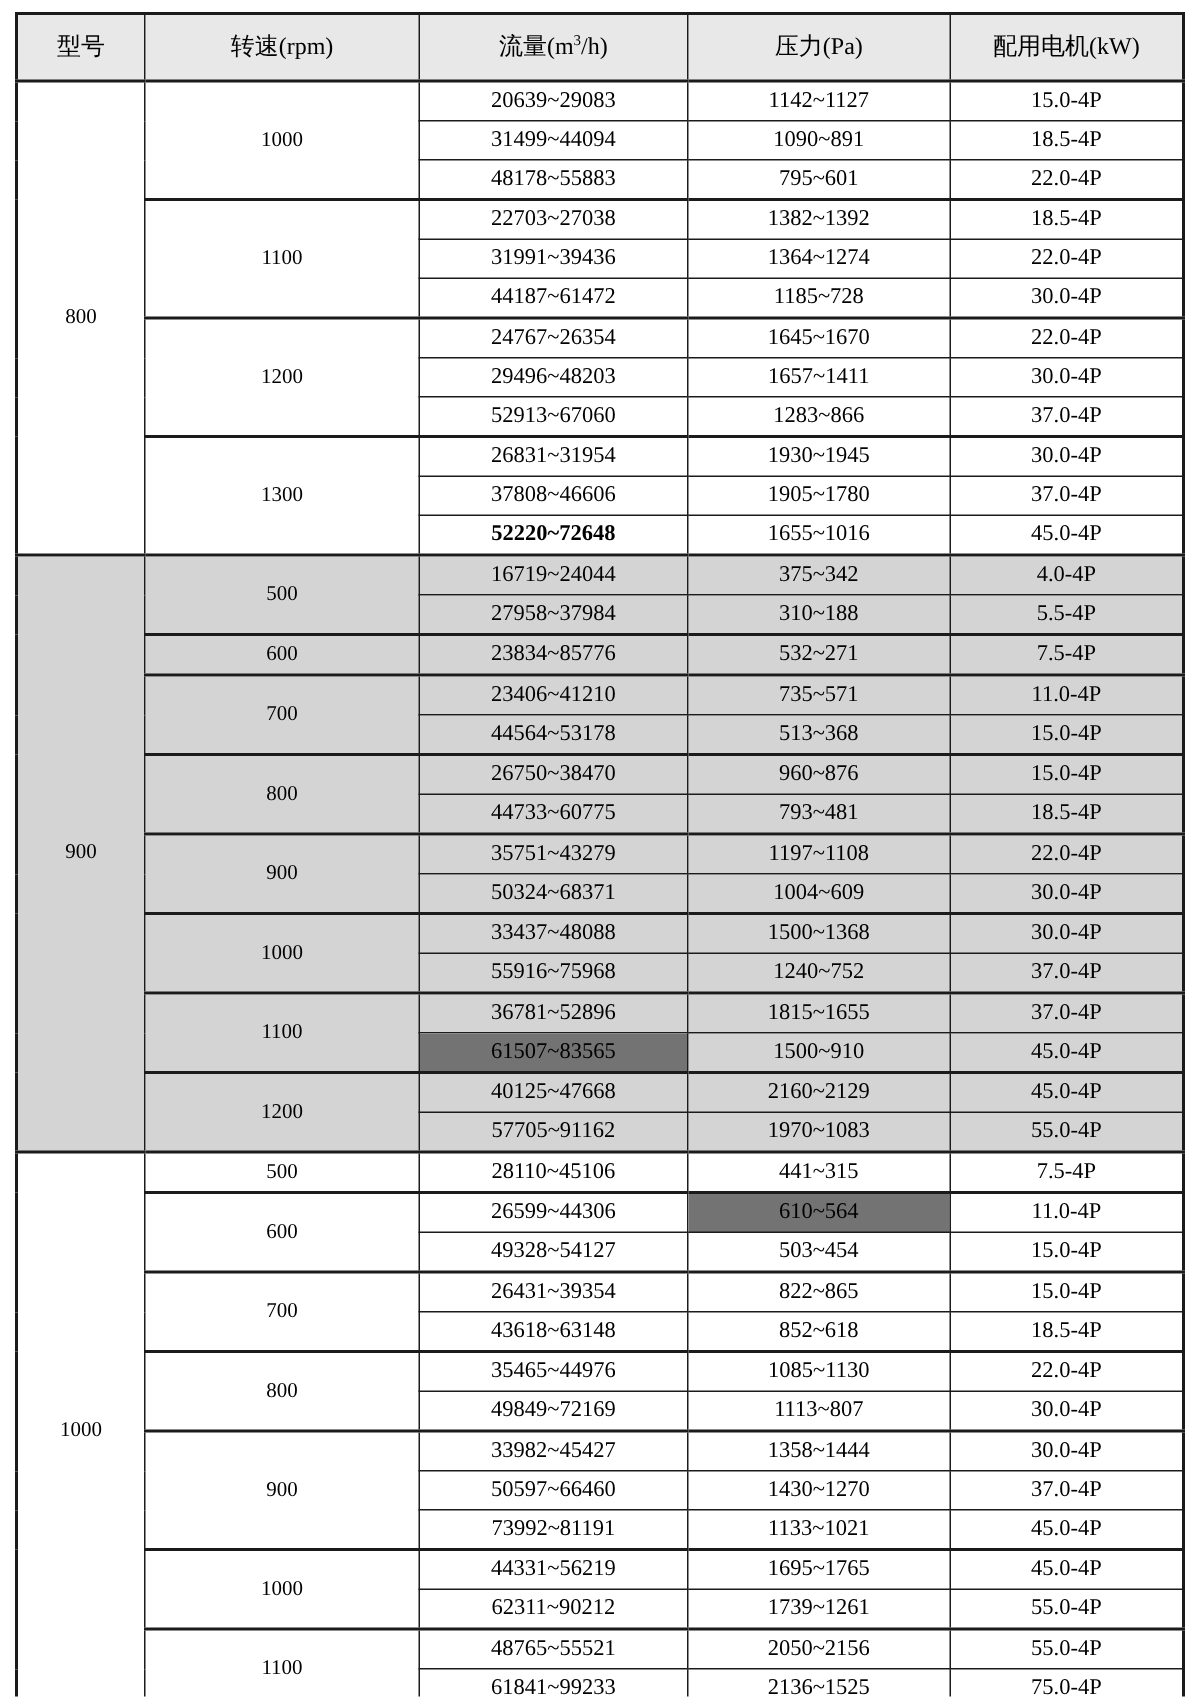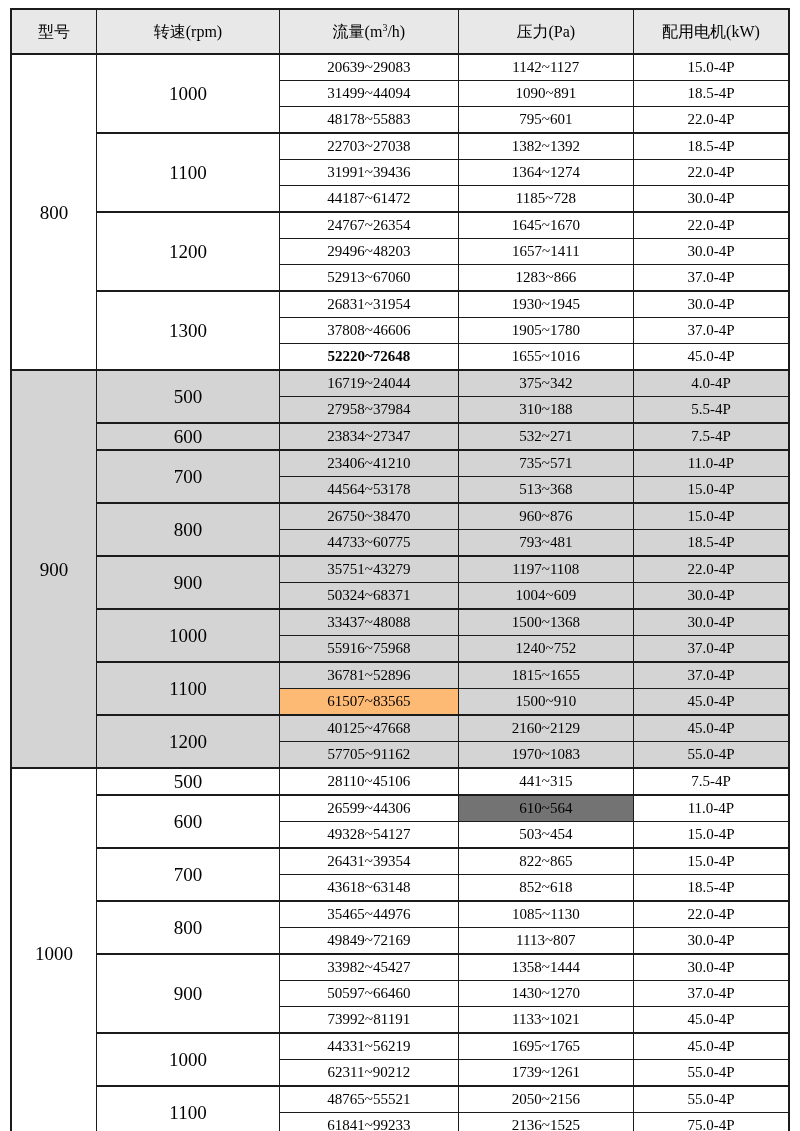--- a/index.html
+++ b/index.html
@@ -46,21 +46,21 @@
   }
   thead th sup {
     font-size: 10px;
     line-height: 0;
   }
   tbody td {
     height: 25px;
   }
   tbody td.model-cell,
   tbody td.speed-cell {
-    font-size: 19px;
+    font-size: 14px;
   }
   tr.group-start td   { border-top-width: 2px; }
   tr.section-start td { border-top-width: 2px; }
 </style>
 </head>
 <body>
 
 <div class="page">
   <table class="spec-table">
     <colgroup>
@@ -152,21 +152,21 @@
           <td style="background: rgb(212, 212, 212);">375~342</td>
           <td style="background: rgb(212, 212, 212);">4.0-4P</td>
         </tr>
         <tr>
           <td style="background: rgb(212, 212, 212);">27958~37984</td>
           <td style="background: rgb(212, 212, 212);">310~188</td>
           <td style="background: rgb(212, 212, 212);">5.5-4P</td>
         </tr>
         <tr class="group-start">
           <td rowspan="1" class="speed-cell" style="background: rgb(212, 212, 212);">600</td>
-          <td style="background: rgb(212, 212, 212);">23834~27347</td>
+          <td style="background: rgb(212, 212, 212);">23834~85776</td>
           <td style="background: rgb(212, 212, 212); margin-left: 28px;">532~271</td>
           <td style="background: rgb(212, 212, 212);">7.5-4P</td>
         </tr>
         <tr class="group-start">
           <td rowspan="2" class="speed-cell" style="background: rgb(212, 212, 212);">700</td>
           <td style="background: rgb(212, 212, 212);">23406~41210</td>
           <td style="background: rgb(212, 212, 212);">735~571</td>
           <td style="background: rgb(212, 212, 212);">11.0-4P</td>
         </tr>
         <tr>
@@ -207,21 +207,21 @@
           <td style="background: rgb(212, 212, 212); text-align: center;">1240~752</td>
           <td style="background: rgb(212, 212, 212);">37.0-4P</td>
         </tr>
         <tr class="group-start">
           <td rowspan="2" class="speed-cell" style="background: rgb(212, 212, 212);">1100</td>
           <td style="background: rgb(212, 212, 212);">36781~52896</td>
           <td style="background: rgb(212, 212, 212);">1815~1655</td>
           <td style="background: rgb(212, 212, 212);">37.0-4P</td>
         </tr>
         <tr>
-          <td style="background: #fdba74;">61507~83565</td>
+          <td style="background: #737373;">61507~83565</td>
           <td style="background: rgb(212, 212, 212);">1500~910</td>
           <td style="background: rgb(212, 212, 212);">45.0-4P</td>
         </tr>
         <tr class="group-start">
           <td rowspan="2" class="speed-cell" style="background: rgb(212, 212, 212);">1200</td>
           <td style="background: rgb(212, 212, 212);">40125~47668</td>
           <td style="background: rgb(212, 212, 212);">2160~2129</td>
           <td style="background: rgb(212, 212, 212);">45.0-4P</td>
         </tr>
         <tr>

